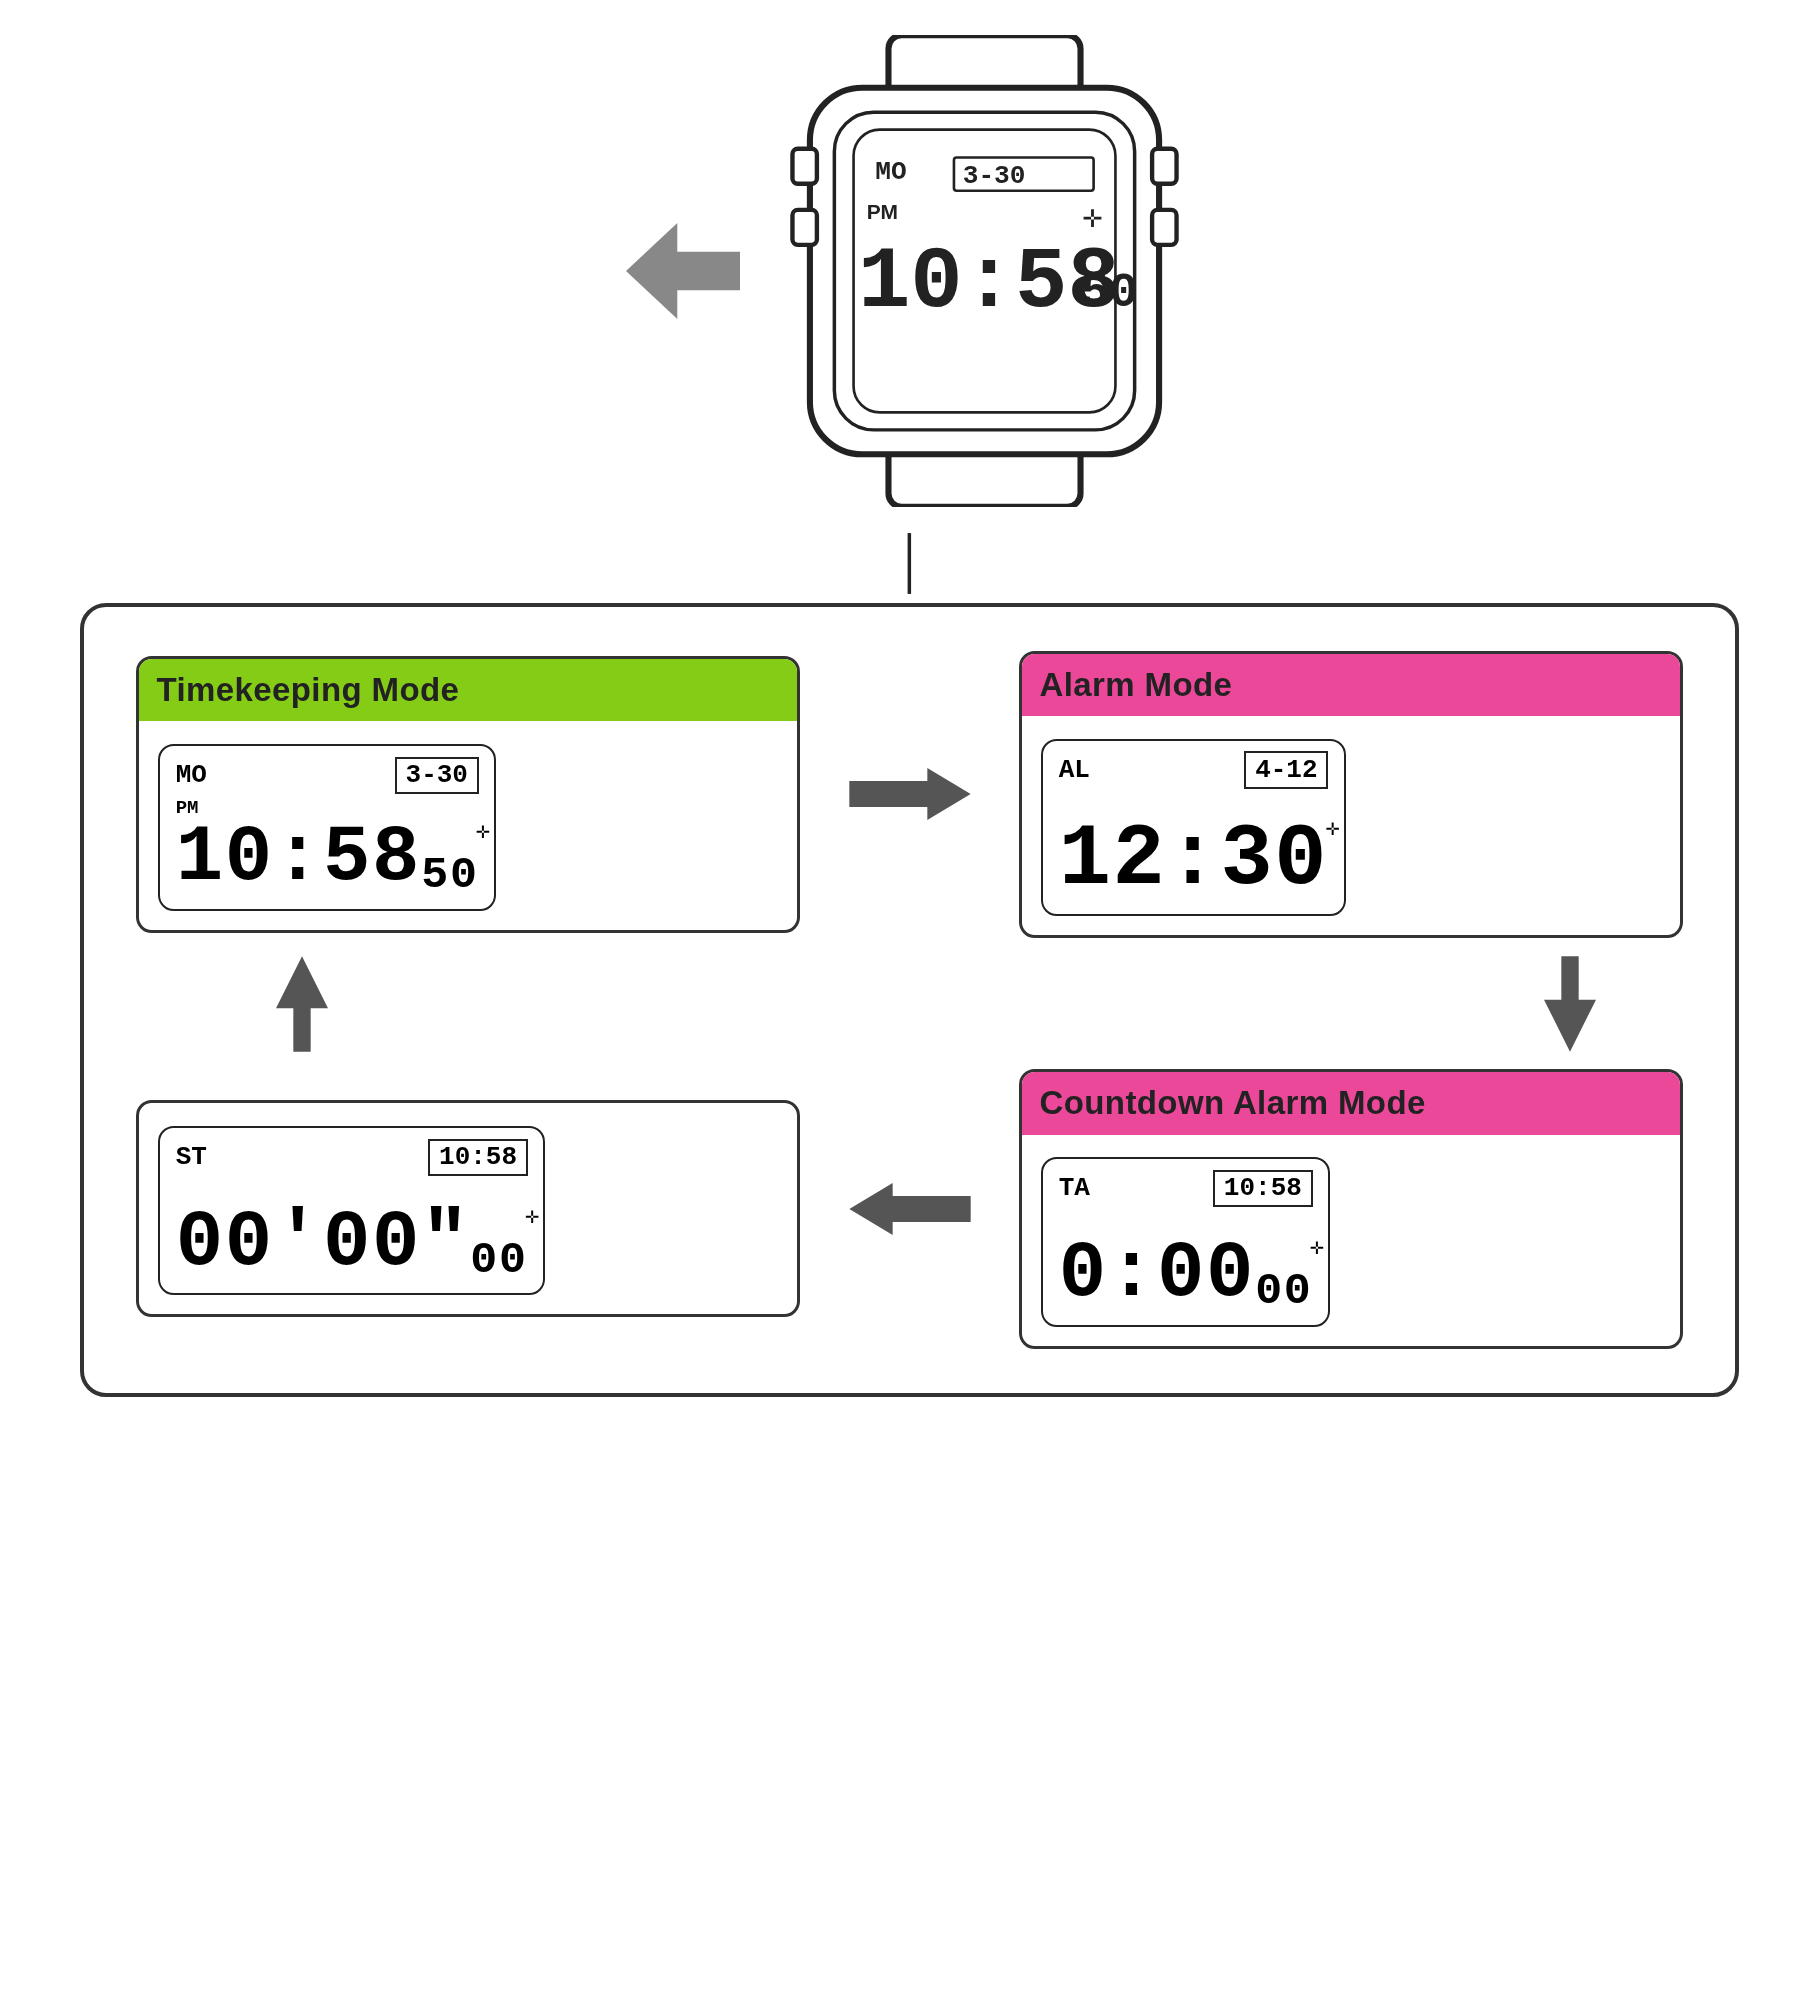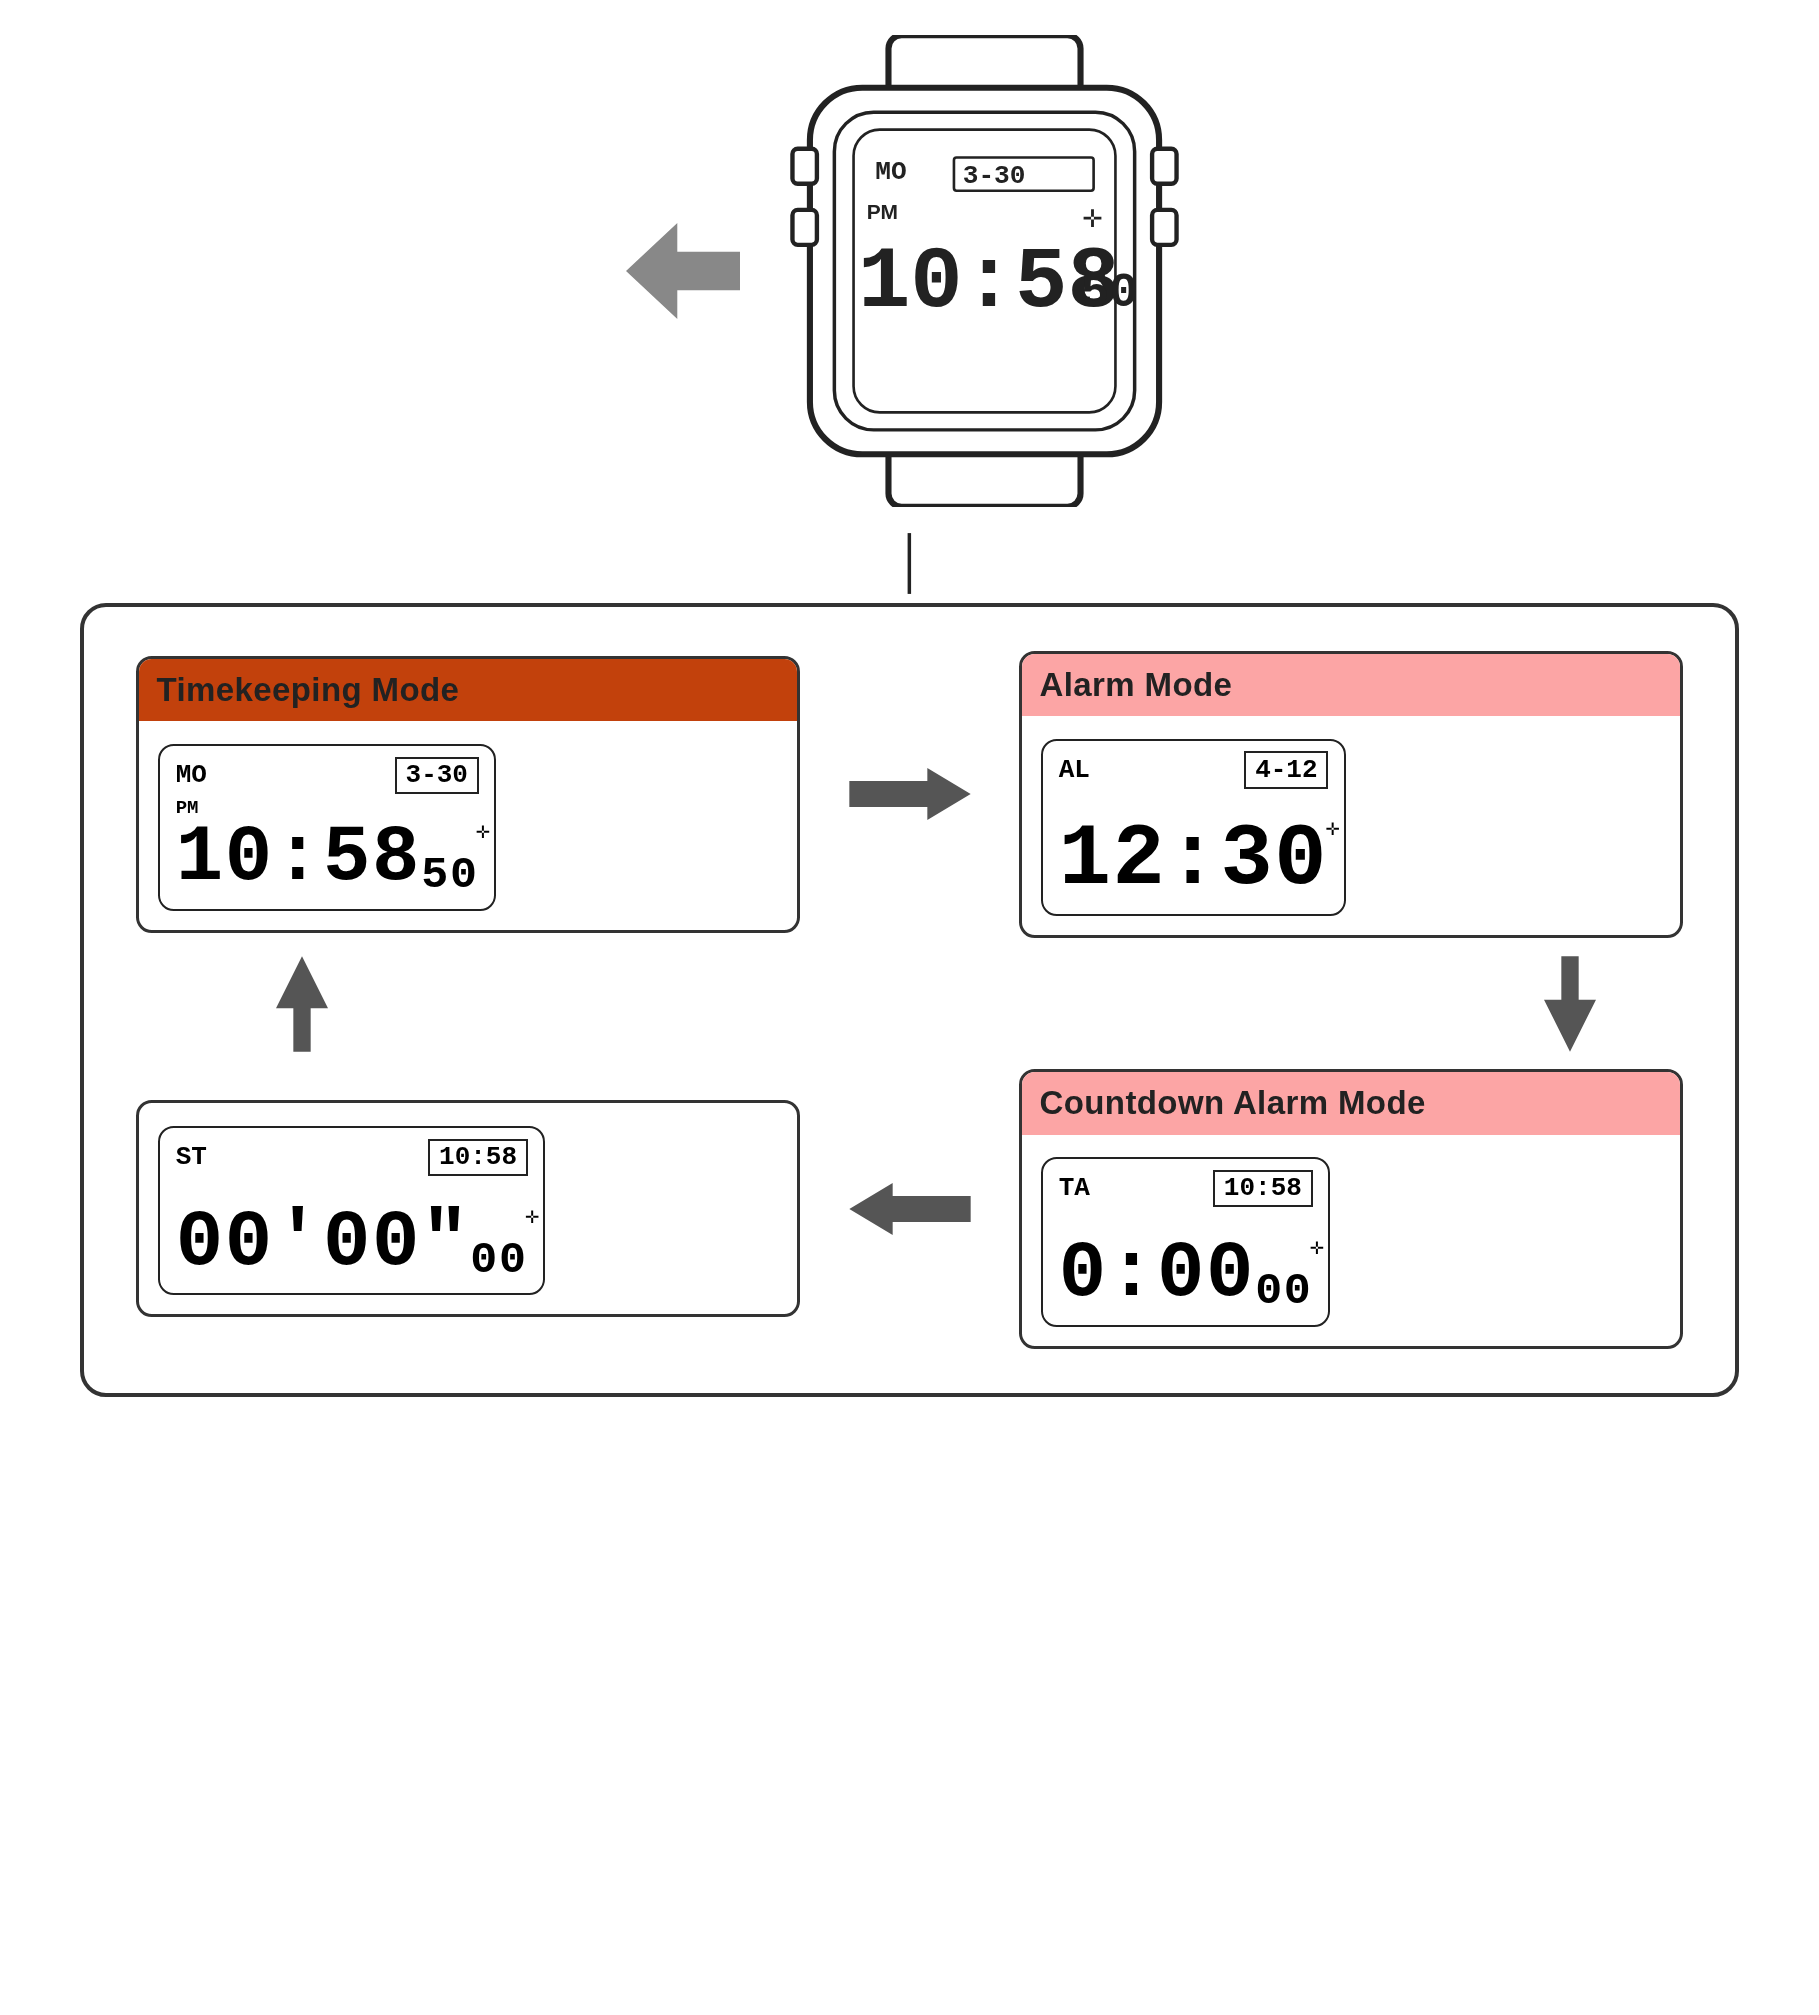--- a/index.html
+++ b/index.html
@@ -56,30 +56,30 @@
 
     .mode-box {
       width: 664px;
       border: 3.5px solid #333;
       border-radius: 15.7px;
       overflow: hidden;
       background: #fff;
     }
 
     .mode-header {
-      background: #fca5a5;
+      background: #ec4899;
       padding: 12.2px 17.5px;
       font-size: 33px;
       font-weight: bold;
       color: #222;
       letter-spacing: 0.4px;
     }
 
     .mode-header.highlight {
-      background: #c2410c;
+      background: #84cc16;
       color: #222;
     }
 
     .mode-screen {
       padding: 15.7px 19px 19px 19px;
       font-family: 'Courier New', monospace;
     }
 
     .mode-lcd-top {
       display: flex;

